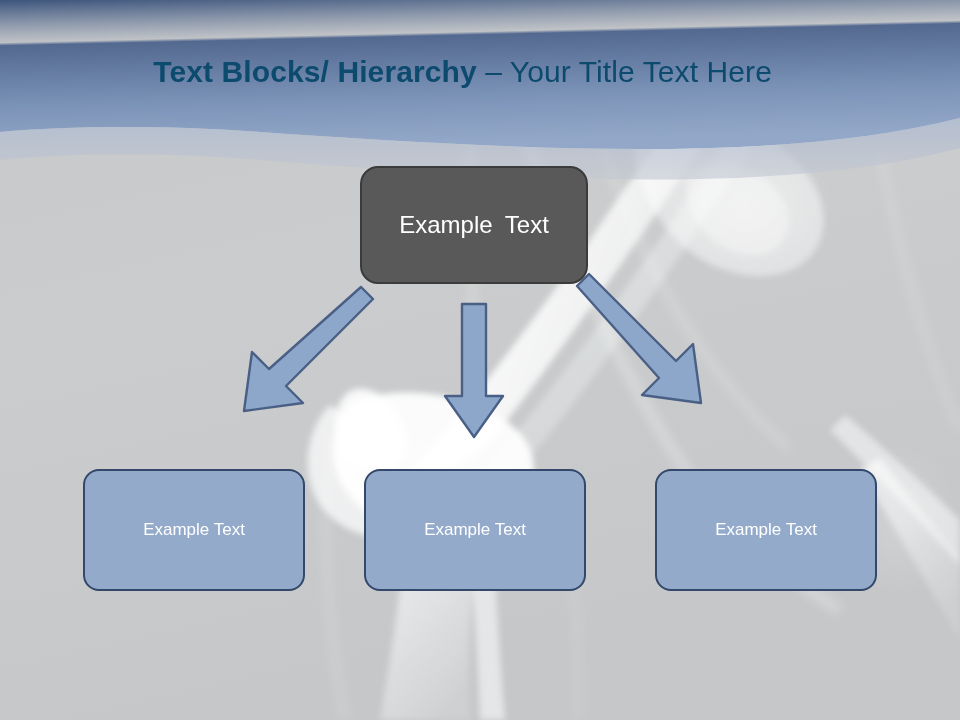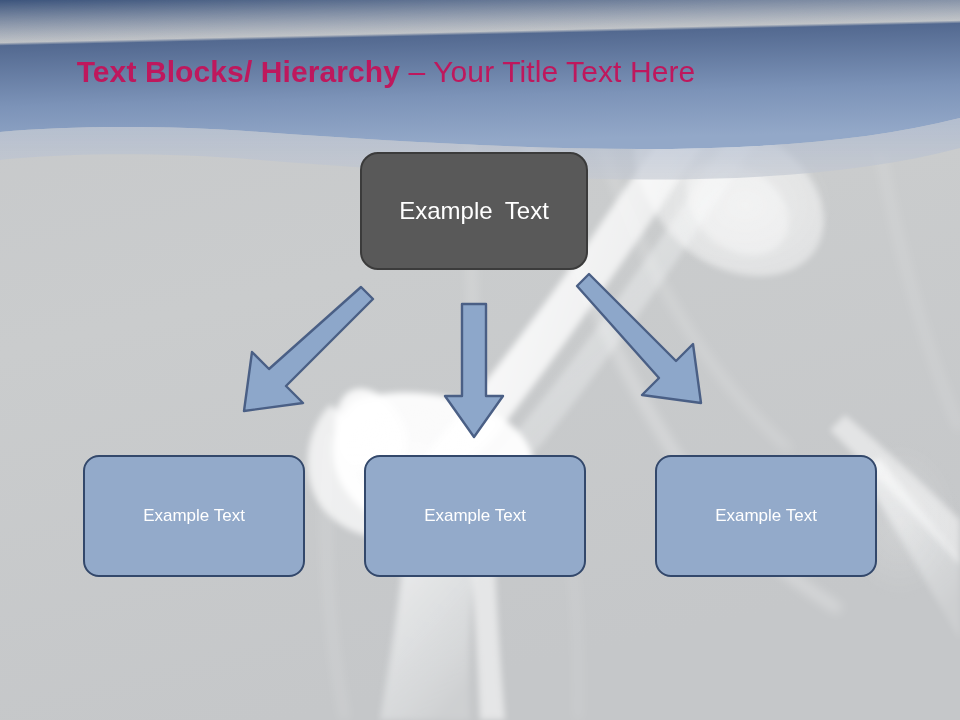--- a/index.html
+++ b/index.html
@@ -31,44 +31,45 @@
     top: 0;
     left: 0;
     width: 960px;
     height: 200px;
   }
   #title-text {
     position: absolute;
     top: 52px;
     left: 0;
     width: 772px;
-    text-align: center;
+    text-align: right;
     font-size: 30px;
     line-height: 40px;
-    color: #be185d;
+    color: #0c4a6e;
     letter-spacing: 0.1px;
     white-space: nowrap;
     z-index: 6;
   }
   #title-text .bold {
     font-weight: bold;
   }
   #title-text .light {
     font-weight: normal;
   }
 
   
   .node-box {
     position: absolute;
     box-sizing: border-box;
     display: flex;
     align-items: center;
     justify-content: center;
     color: #ffffff;
     z-index: 5;
+    margin-top: 14px;
   }
   .node-box.top {
     left: 360px;
     top: 152px;
     width: 228px;
     height: 118px;
     background: #595959;
     border: 2px solid #3b3b3b;
     border-radius: 18px;
     font-size: 24px;

